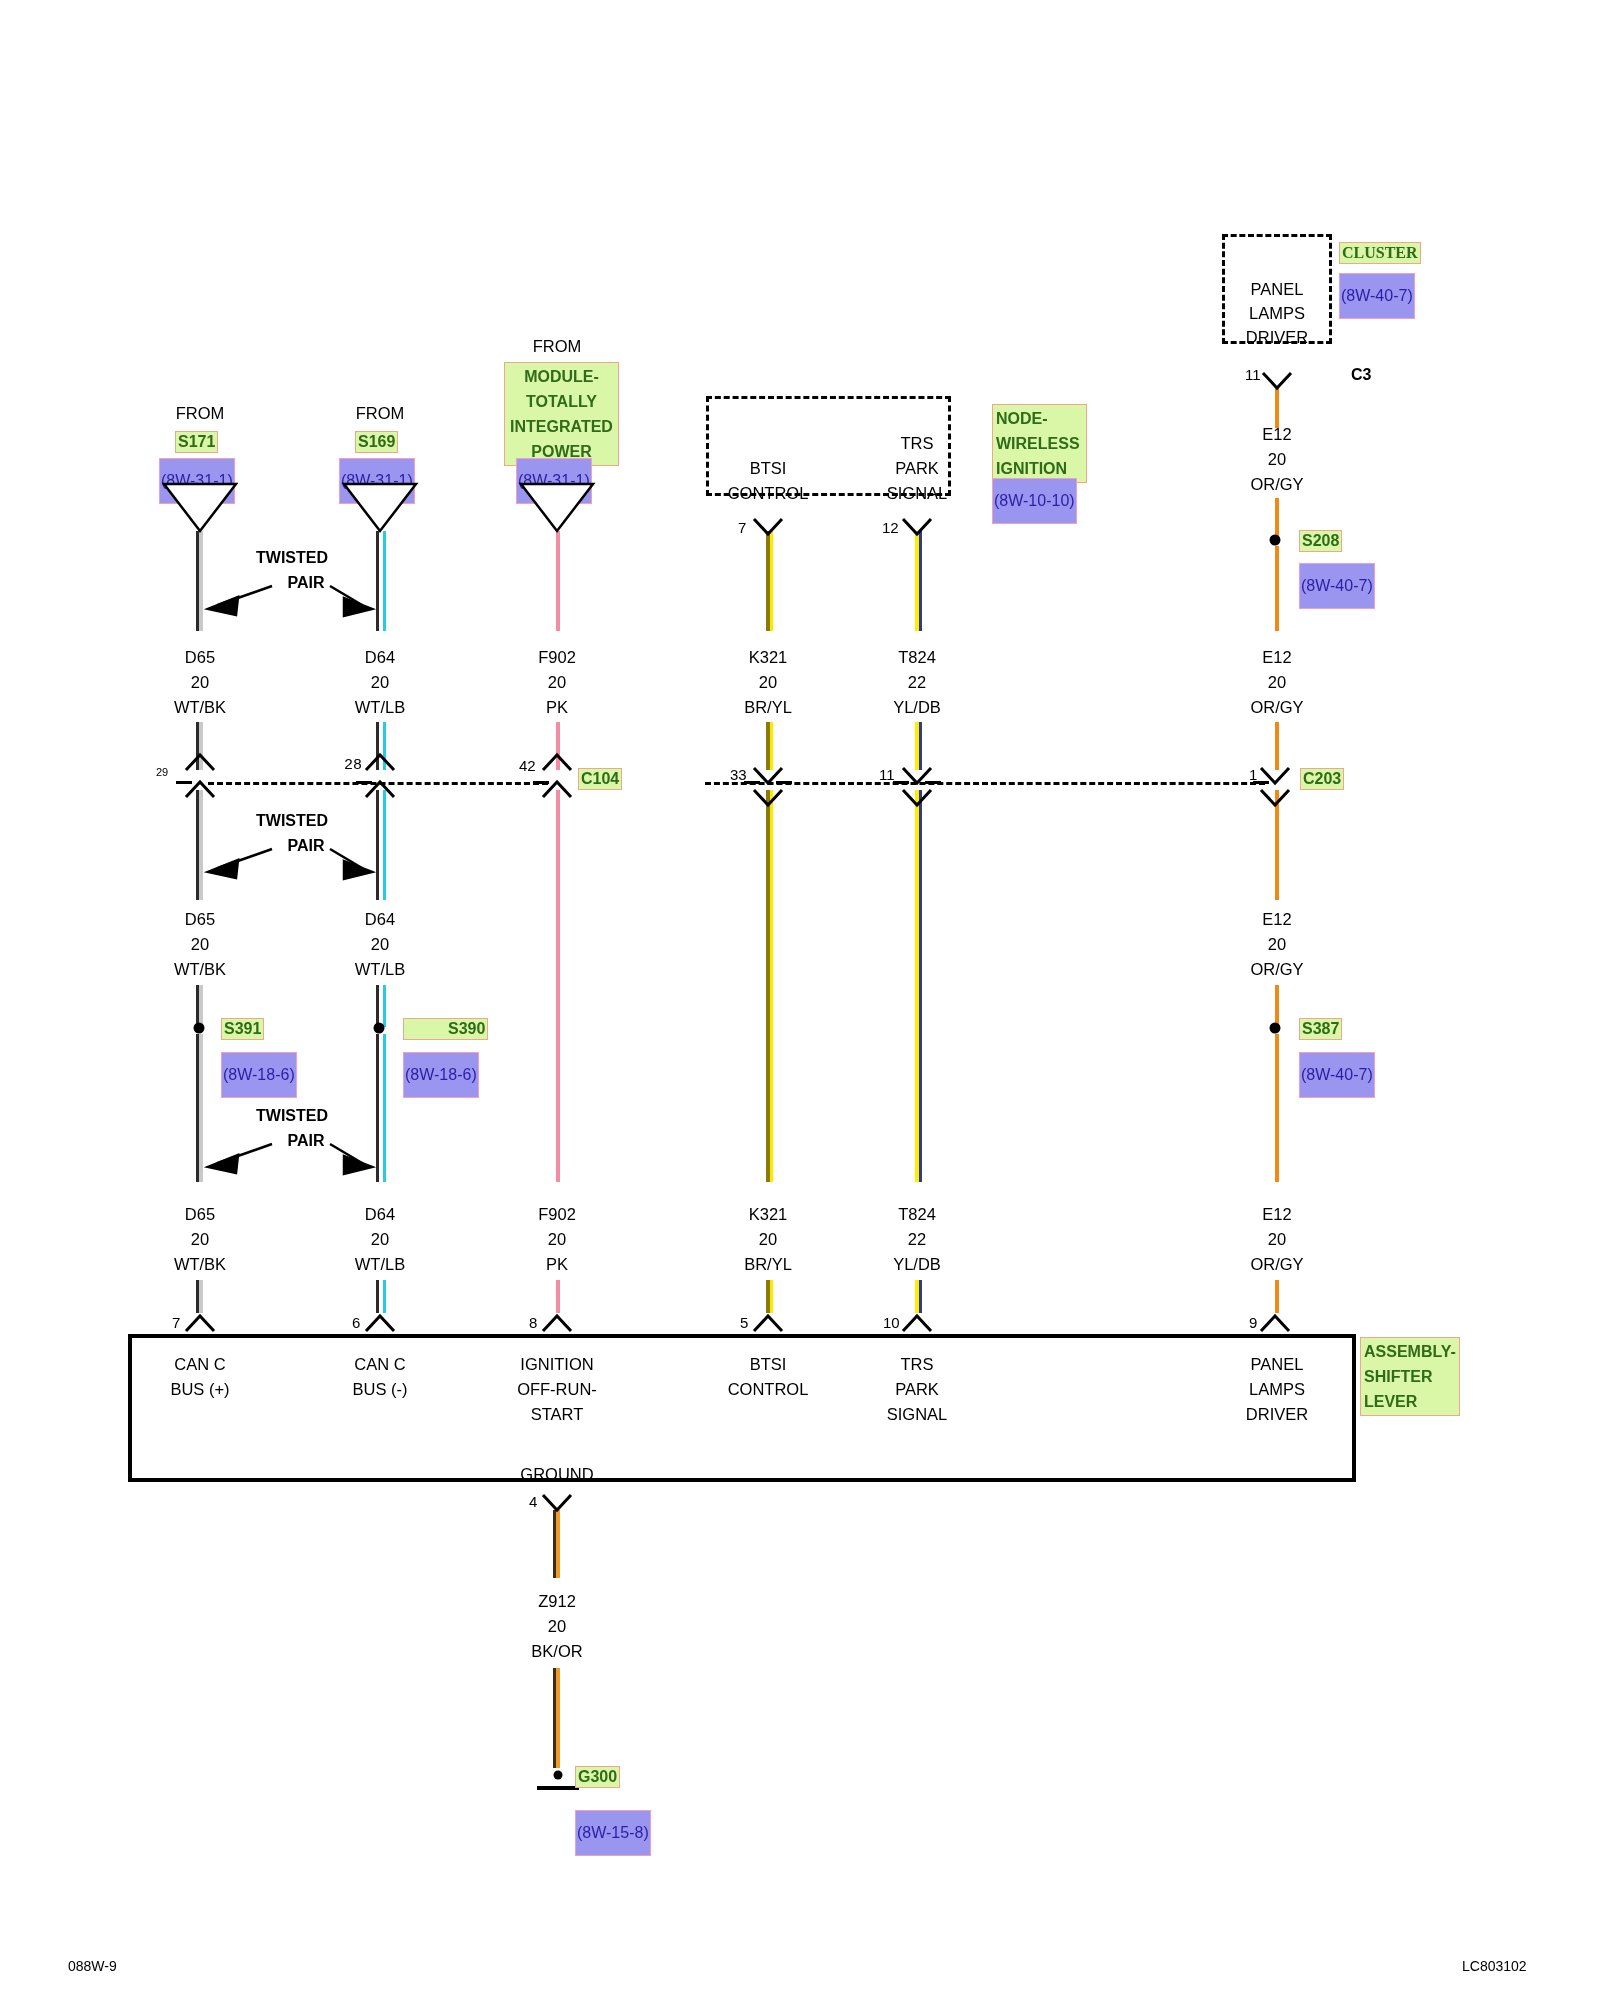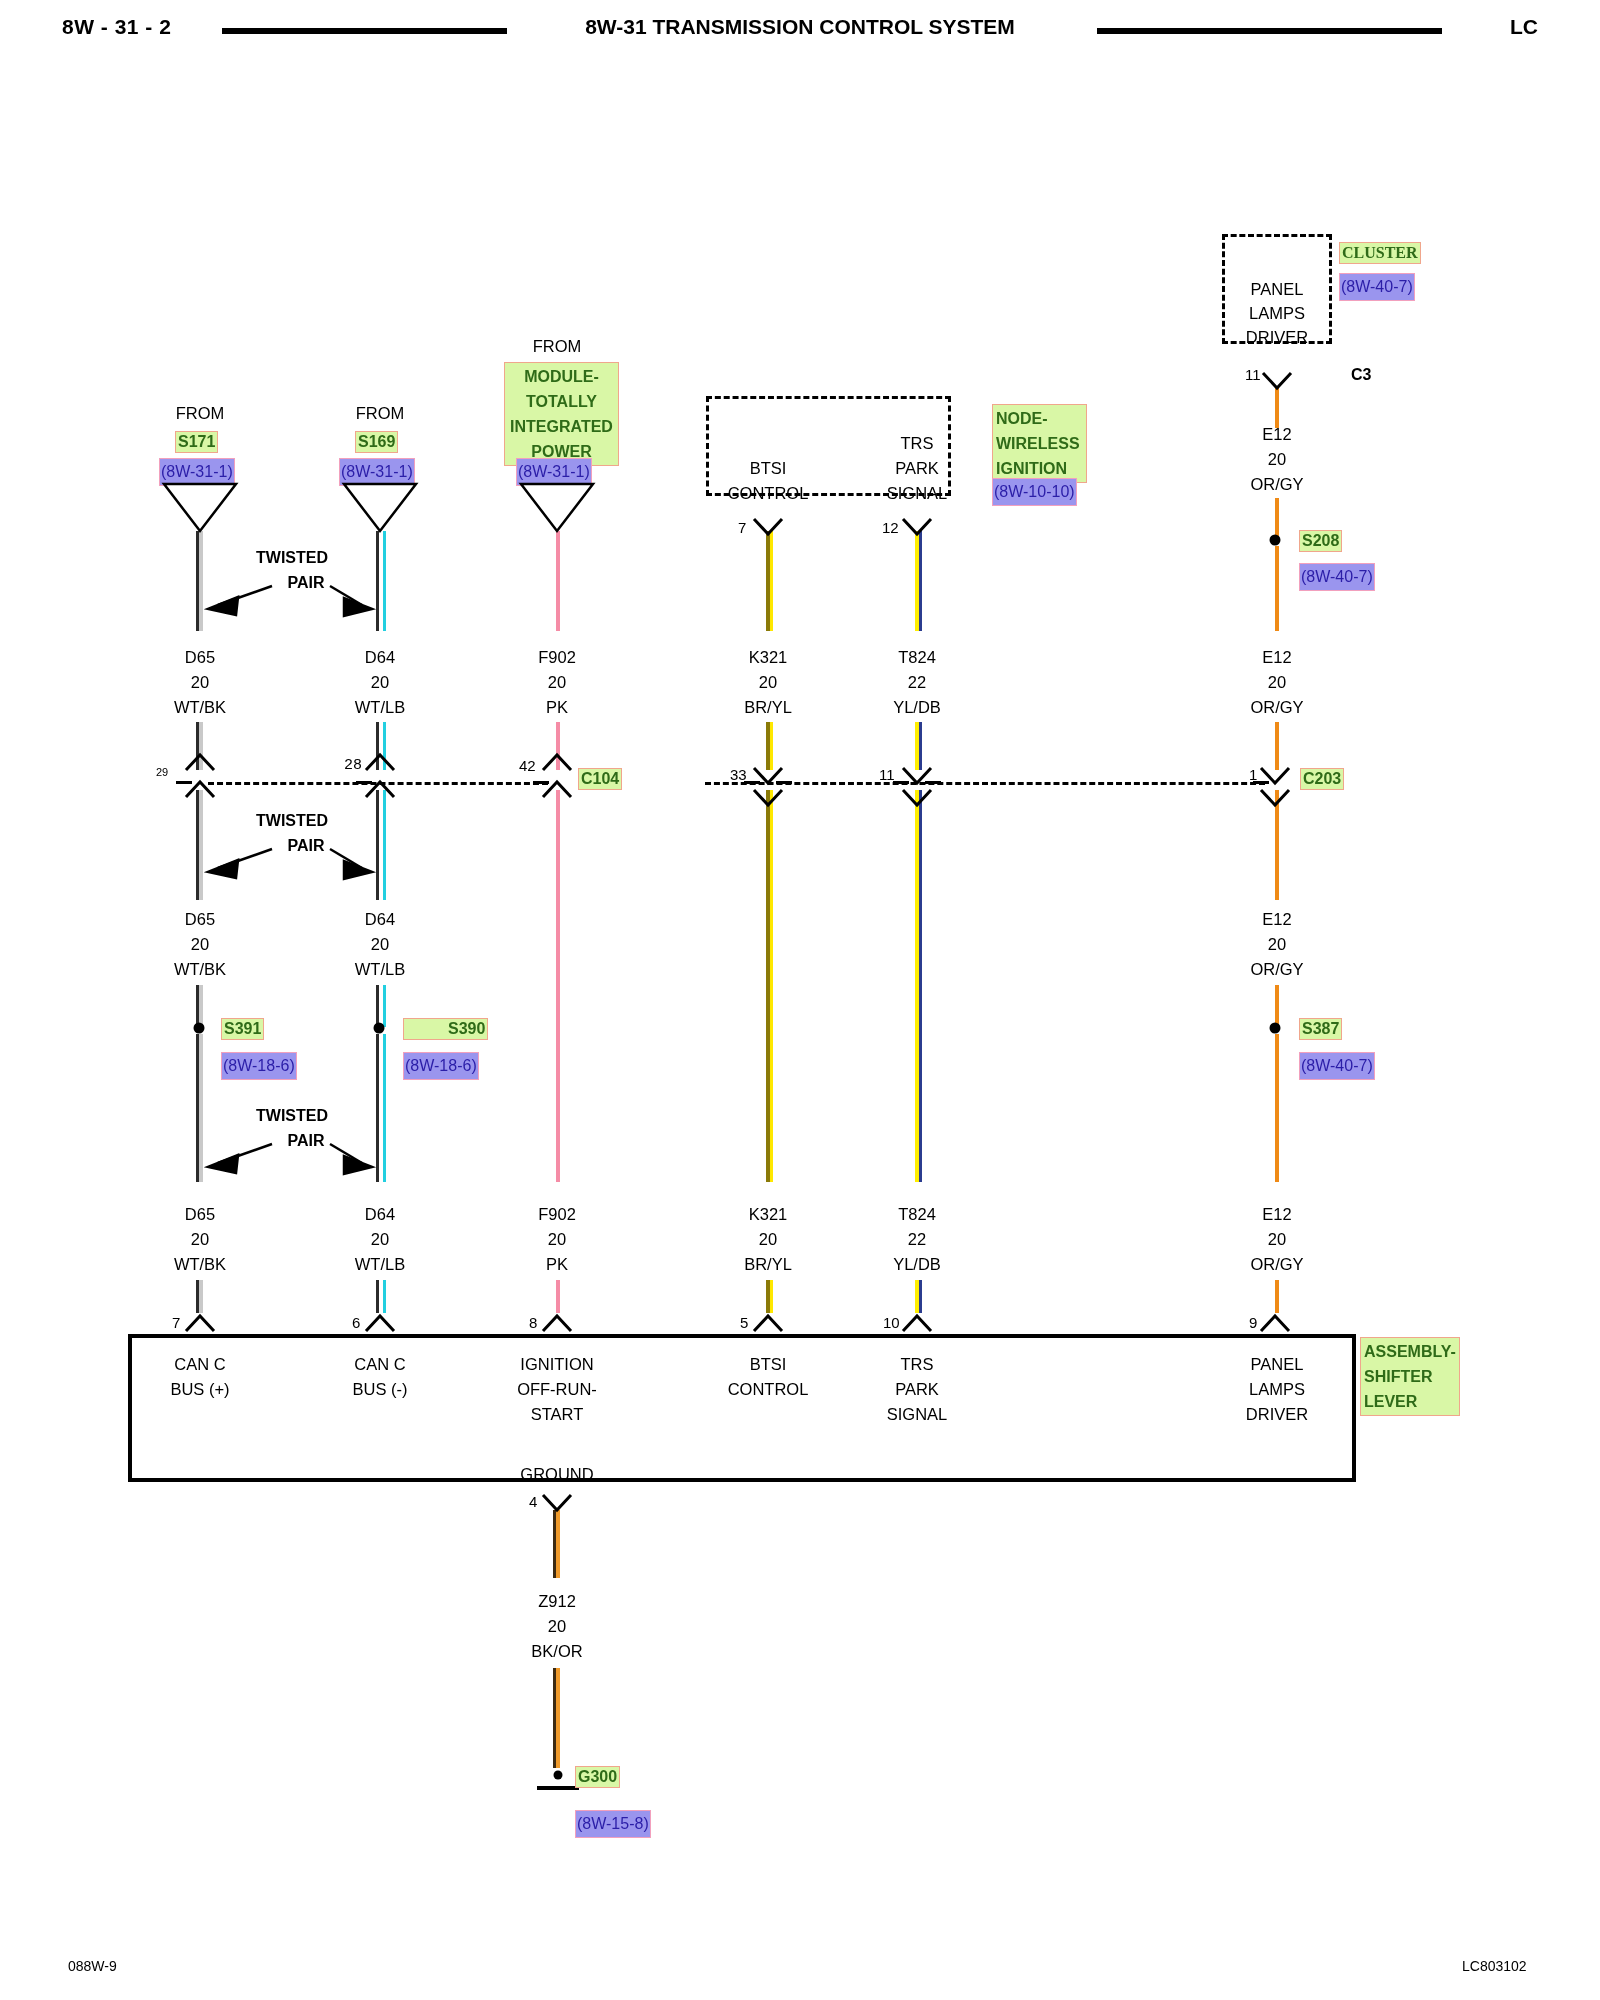--- a/index.html
+++ b/index.html
@@ -21,21 +21,21 @@
   
   .t{position:absolute;font-size:16.5px;white-space:nowrap;}
   .t.c{transform:translateX(-50%);}
   .t.b{font-weight:bold;}
 
   
   .hl-g{position:absolute;background:#d9f7a6;border:1px solid #f0a68c;color:#2f6b18;
         font-weight:bold;font-size:16px;padding:0 2px;white-space:nowrap;line-height:20px;}
   .hl-g.multi{line-height:25px;padding:1px 3px;}
   .hl-b{position:absolute;background:#9a95ee;border:1px solid #f2a0bd;color:#2b1ea8;
-        font-size:16px;padding:3px 1px;white-space:nowrap;line-height:20px;}
+        font-size:16px;padding:12px 1px;white-space:nowrap;line-height:20px;}
 
   
   .dbox{position:absolute;border:3px dashed #000;box-sizing:border-box;}
   .solidbox{position:absolute;border:4px solid #000;box-sizing:border-box;background:#fff;}
 
   
   .w{position:absolute;width:4px;}
   .wire-wtbk{background:#c9c9c9;box-shadow:-3px 0 0 0 #2b2b2b;}
   .wire-wtlb{background:#ffffff;box-shadow:-3px 0 0 0 #2b2b2b, 3px 0 0 0 #22cfe0;}
   .wire-pk{background:#f58ca6;}
@@ -53,27 +53,20 @@
   
   .gbar{position:absolute;height:4px;background:#000;transform:translateX(-50%);}
 
   svg.ov{position:absolute;left:0;top:0;width:1600px;height:2000px;pointer-events:none;}
 </style>
 </head>
 <body>
 
 <div class="pg">
 
-  <div class="hdr">
-    <div class="hdr-left">8W - 31 - 2</div>
-    <div class="hdr-rule-1"></div>
-    <div class="hdr-title">8W-31 TRANSMISSION CONTROL SYSTEM</div>
-    <div class="hdr-rule-2"></div>
-    <div class="hdr-right">LC</div>
-  </div>
 
   <div class="t c" style="left:200px;top:404px;">FROM</div>
   <div class="hl-g" style="left:175px;top:431px;">S171</div>
   <div class="hl-b" style="left:159px;top:458px;">(8W-31-1)</div>
   <div class="t c" style="left:200px;top:493px;font-size:15px;">A</div>
 
   <div class="t c" style="left:380px;top:404px;">FROM</div>
   <div class="hl-g" style="left:355px;top:431px;">S169</div>
   <div class="hl-b" style="left:339px;top:458px;">(8W-31-1)</div>
   <div class="t c" style="left:380px;top:493px;font-size:15px;">B</div>

